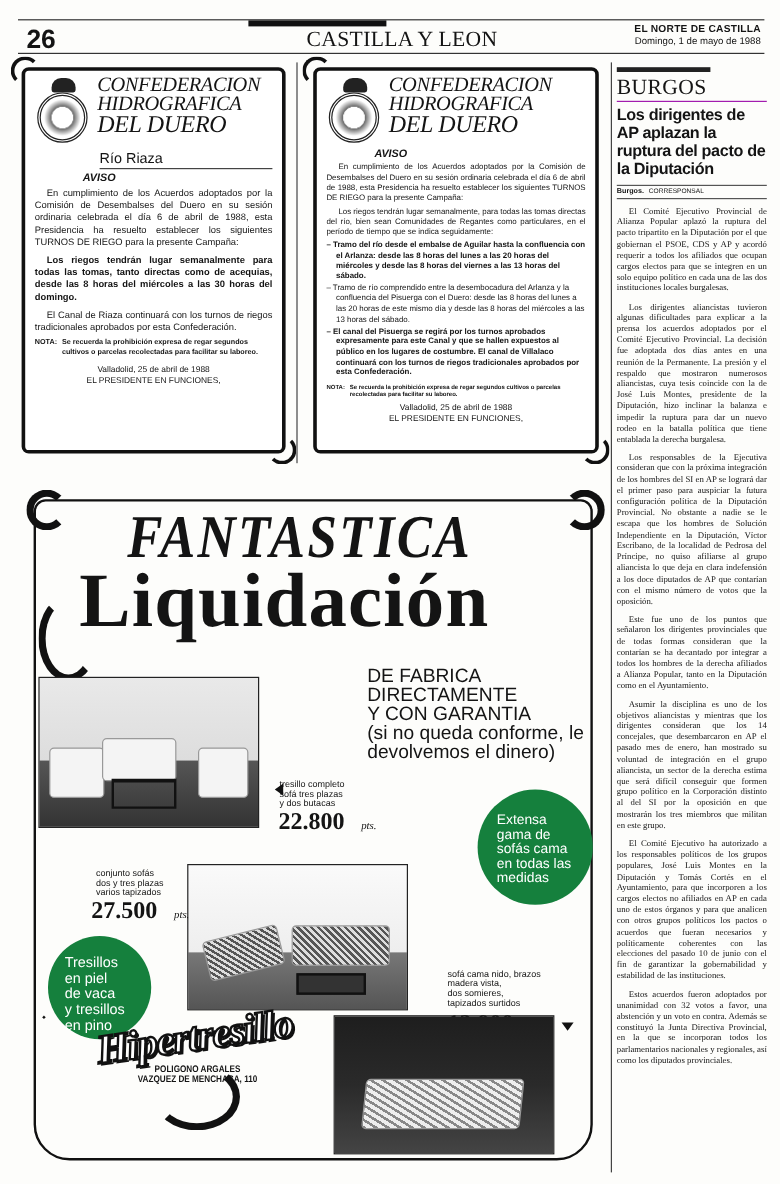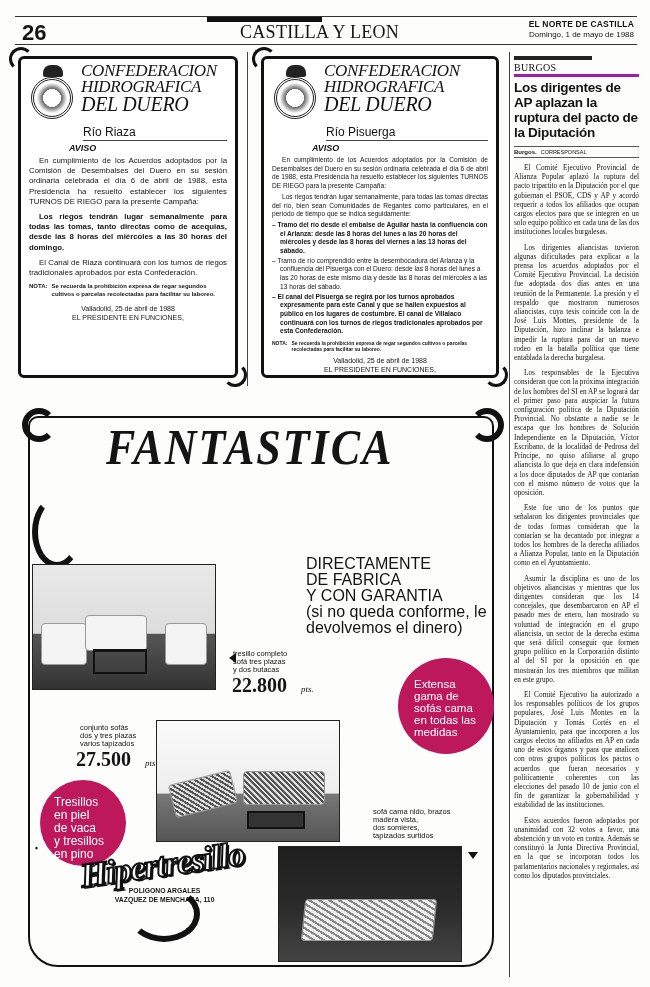--- a/index.html
+++ b/index.html
@@ -3,21 +3,21 @@
 <meta charset="utf-8">
 <style>
   html, body { margin:0; padding:0; background:#fdfdfb; }
   body { width:650px; height:987px; position:relative; overflow:hidden; color:#141414; font-family:"Liberation Sans", sans-serif; }
   .abs { position:absolute; }
 
   
   .hdr-rule-top { left:15px; top:16px; width:622px; height:1px; background:#333; }
   .hdr-bar { left:207px; top:17px; width:115px; height:5px; background:#111; }
   .pageno { left:22px; top:20px; font-size:22px; font-weight:bold; font-family:"Liberation Sans", sans-serif; }
-  .section { left:240px; top:22px; width:190px; text-align:left; font-family:"Liberation Serif", serif; font-size:18px; letter-spacing:0.3px; }
+  .section { left:240px; top:22px; width:190px; text-align:center; font-family:"Liberation Serif", serif; font-size:18px; letter-spacing:0.3px; }
   .paper { right:16px; top:19px; text-align:right; font-size:8.5px; font-weight:bold; letter-spacing:0.2px; }
   .date { right:16px; top:30px; text-align:right; font-size:8px; }
   .hdr-rule-bot { left:15px; top:44px; width:622px; height:1px; background:#333; }
 
   
   .notice { top:56px; width:220px; height:322px; border:3px solid #111; border-radius:6px; background:#fff; box-sizing:border-box; padding:4px 8px; }
   .notice::before, .notice::after { content:""; position:absolute; width:18px; height:18px; border:3px solid #111; border-radius:50%; }
   .notice::before { left:-12px; top:-12px; border-right-color:transparent; border-bottom-color:transparent; }
   .notice::after { right:-12px; bottom:-12px; border-left-color:transparent; border-top-color:transparent; }
   .n-head { display:flex; gap:4px; align-items:flex-start; }
@@ -32,42 +32,42 @@
   .bold-par { font-weight:bold; }
   .n-list { margin:0; padding:0; list-style:none; }
   .n-list li { font-size:6.6px; line-height:8.7px; padding-left:8px; text-indent:-8px; margin-bottom:1px; }
   .n-nota { font-size:6px; line-height:7.6px; font-weight:bold; margin:4px 0; display:flex; gap:4px; }
   .n-sign { text-align:center; font-size:7px; line-height:9px; margin-top:6px; }
   .vrule { width:1px; background:#444; }
 
   
   .art { left:514px; top:56px; width:125px; }
   .art-topbar { height:4px; width:78px; background:#222; margin-bottom:2px; }
-  .art-section { font-family:"Liberation Serif", serif; font-size:10px; letter-spacing:0.3px; border-bottom:3px solid #a21caf; padding-bottom:1px; }
+  .art-section { font-family:"Liberation Serif", serif; font-size:18px; letter-spacing:0.3px; border-bottom:1px solid #a21caf; padding-bottom:1px; }
   .art-headline { font-size:13.5px; font-weight:bold; line-height:15px; margin:3px 0 6px 0; letter-spacing:-0.3px; }
   .art-byline { border-top:1px solid #555; border-bottom:1px solid #555; font-size:5.5px; padding:2px 0; margin-bottom:5px; }
   .art-byline b { font-size:6px; margin-right:4px; }
   .art-body p { margin:0 0 6px 0; font-family:"Liberation Serif", serif; font-size:7.3px; line-height:9.2px; text-indent:10px; text-align:justify; }
 
   
   .ad { left:28px; top:416px; width:470px; height:551px; }
   .ad-frame { position:absolute; left:0; top:0; width:466px; height:551px; border:2px solid #111; border-radius:10px 10px 30px 30px; box-sizing:border-box; }
   .swirl { position:absolute; border:6px solid #111; border-radius:50%; }
   .ad-fant { position:absolute; left:78px; top:6px; font-family:"Liberation Serif", serif; font-style:italic; font-weight:bold; font-size:44px; letter-spacing:2px; transform:scaleY(1.15); }
   .ad-liq { position:absolute; left:38px; top:50px; font-family:"Liberation Serif", serif; font-weight:bold; font-size:64px; letter-spacing:1px; line-height:70px; }
   .ad-slogan { position:absolute; left:278px; top:140px; font-size:16px; line-height:16px; }
   .photo { position:absolute; background:linear-gradient(#e9e9e9 0%,#ddd 55%,#555 56%,#333 100%); border:1px solid #222; }
   .photo.dark { background:linear-gradient(#1e1e1e 0%,#2a2a2a 50%,#444 100%); }
   .sofa { position:absolute; background:#f4f4f4; border:1px solid #999; border-radius:4px; }
   .sofa.pattern { background:repeating-linear-gradient(45deg,#555 0 2px,#ddd 2px 4px); }
   .price-label { position:absolute; font-size:7.5px; line-height:8px; }
   .price { position:absolute; font-family:"Liberation Serif", serif; font-weight:bold; font-size:20px; }
   .price small { font-size:9px; font-style:italic; font-weight:normal;padding-left:14px; }
   .arrow { position:absolute; width:0; height:0; border:5px solid transparent; }
-  .circle { position:absolute; background:#be185d; color:#fff; border-radius:50%; font-size:11.5px; line-height:12px; box-sizing:border-box; }
+  .circle { position:absolute; background:#15803d; color:#fff; border-radius:50%; font-size:11.5px; line-height:12px; box-sizing:border-box; }
   .brand { position:absolute; left:52px; top:430px; font-family:"Liberation Serif", serif; font-weight:bold; font-style:italic; font-size:34px; transform:rotate(-8deg); color:#fff; -webkit-text-stroke:2px #111; text-shadow:2px 2px 0 #111; letter-spacing:-1px; }
   .addr { position:absolute; left:78px; top:470px; text-align:center; font-size:8px; font-weight:bold; line-height:9px; transform:scaleX(0.85); }
   .credit { position:absolute; left:6px; top:430px; font-size:4px; writing-mode:vertical-rl; transform:rotate(180deg); }
 </style>
 </head>
 <body>
 
 <div class="abs hdr-rule-top"></div>
 <div class="abs hdr-bar"></div>
 <div class="abs pageno">26</div>
@@ -112,21 +112,20 @@
     <div class="emblem">
         <div class="crown"></div>
         <div class="seal"></div>
       </div>
     <div class="n-title">
       <div>CONFEDERACION</div>
       <div>HIDROGRAFICA</div>
       <div style="font-size:20px;line-height:19px;">DEL DUERO</div>
     </div>
   </div>
-  <div class="n-river">Río Pisuerga</div>
   <div class="n-aviso">AVISO</div>
   <div class="n-body small">
     <p>En cumplimiento de los Acuerdos adoptados por la Comisión de Desembalses del Duero en su sesión ordinaria celebrada el día 6 de abril de 1988, esta Presidencia ha resuelto establecer los siguientes TURNOS DE RIEGO para la presente Campaña:</p>
     <p>Los riegos tendrán lugar semanalmente, para todas las tomas directas del río, bien sean Comunidades de Regantes como particulares, en el período de tiempo que se indica seguidamente:</p>
     <ul class="n-list">
       <li class="bold-par">– Tramo del río desde el embalse de Aguilar hasta la confluencia con el Arlanza: desde las 8 horas del lunes a las 20 horas del miércoles y desde las 8 horas del viernes a las 13 horas del sábado.</li>
       <li>– Tramo de río comprendido entre la desembocadura del Arlanza y la confluencia del Pisuerga con el Duero: desde las 8 horas del lunes a las 20 horas de este mismo día y desde las 8 horas del miércoles a las 13 horas del sábado.</li>
       <li class="bold-par">– El canal del Pisuerga se regirá por los turnos aprobados expresamente para este Canal y que se hallen expuestos al público en los lugares de costumbre. El canal de Villalaco continuará con los turnos de riegos tradicionales aprobados por esta Confederación.</li>
     </ul>
   </div>
@@ -161,24 +160,25 @@
 </div>
 
 <div class="abs ad">
   <div class="ad-frame"></div>
   <div class="swirl" style="left:-6px;top:-8px;width:22px;height:22px;border-right-color:transparent;"></div>
   <div class="swirl" style="right:-6px;top:-8px;width:22px;height:22px;border-left-color:transparent;"></div>
   <div class="swirl" style="left:4px;top:80px;width:38px;height:60px;border-top-color:transparent;border-right-color:transparent;"></div>
   <div class="swirl" style="left:100px;top:470px;width:60px;height:44px;border-top-color:transparent;border-left-color:transparent;"></div>
 
   <div class="ad-fant">FANTASTICA</div>
+  <div class="ad-liq">Liquidación</div>
 
   <div class="ad-slogan">
+    <div>DE FABRICA</div>
     <div>DIRECTAMENTE</div>
-    <div>DE FABRICA</div>
     <div>Y CON GARANTIA</div>
     <div>(si no queda conforme, le</div>
     <div>devolvemos el dinero)</div>
   </div>
 
   <div class="photo" style="left:4px;top:148px;width:182px;height:124px;">
     <div class="sofa" style="left:8px;top:58px;width:44px;height:40px;"></div>
     <div class="sofa" style="left:52px;top:50px;width:60px;height:34px;"></div>
     <div class="sofa" style="left:132px;top:58px;width:40px;height:40px;"></div>
     <div style="position:absolute;left:60px;top:84px;width:50px;height:20px;border:2px solid #111;border-top-width:3px;"></div>

